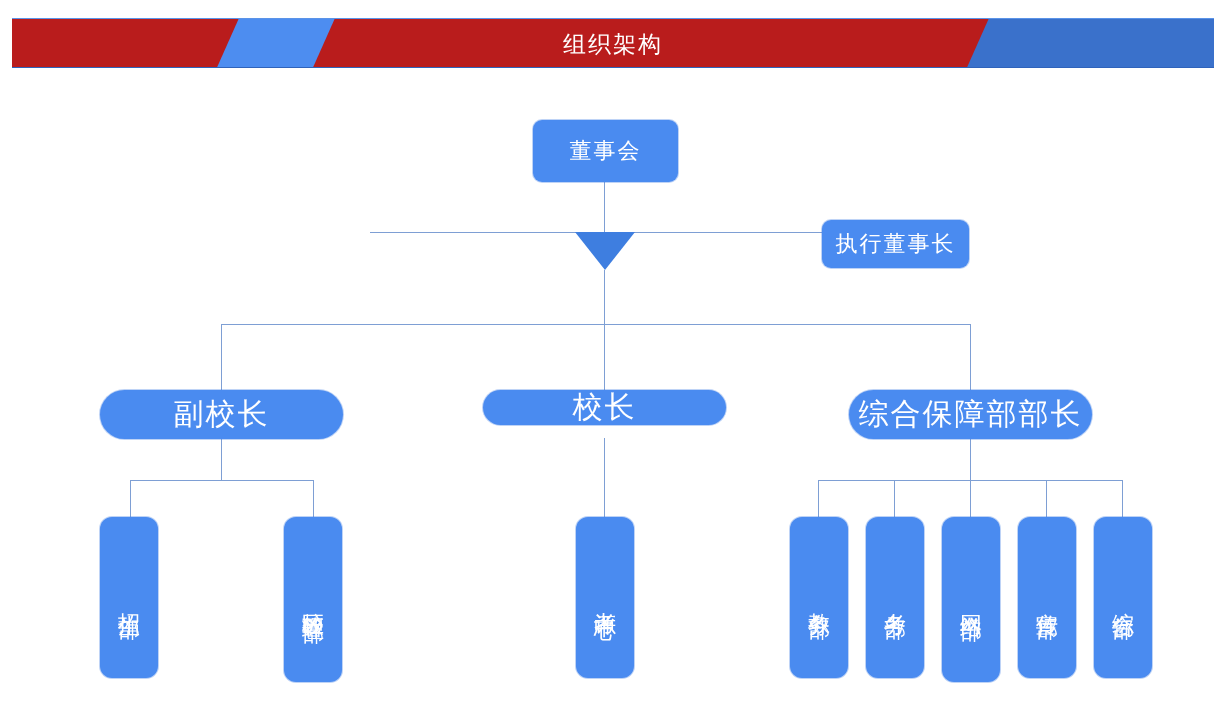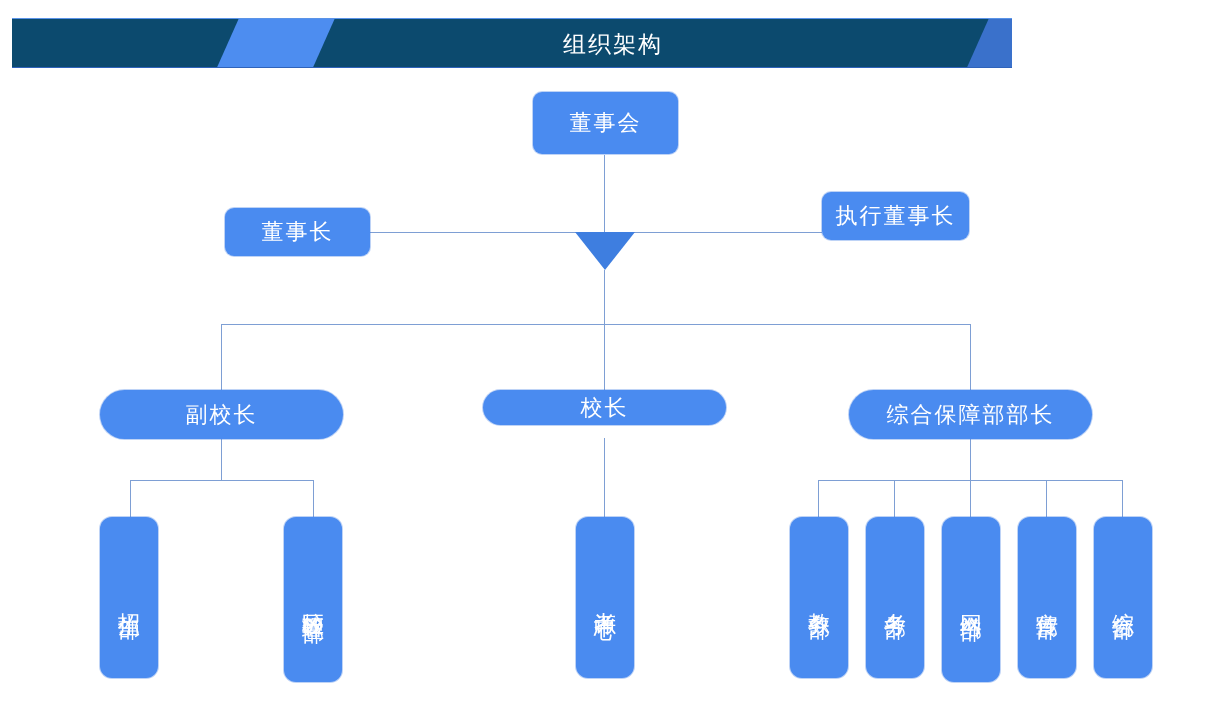--- a/index.html
+++ b/index.html
@@ -22,23 +22,23 @@
     left: 0; top: 0;
     width: 1226px;
     height: 715px;
   }
 
   
   .banner {
     position: absolute;
     left: 12px;
     top: 18px;
-    width: 1000px;
+    width: 1202px;
     height: 50px;
-    background: #0c4a6e;
+    background: #b91c1c;
     overflow: hidden;
     border-top: 1px solid #5a93e8;
     border-bottom: 1px solid #2f63bb;
     box-sizing: border-box;
   }
   .banner-stripe-light {
     position: absolute;
     top: -6px;
     left: 215px;
     width: 96px;
@@ -100,24 +100,25 @@
     text-align: center;
     z-index: 4;
     box-sizing: border-box;
     box-shadow: 0 0 0 1px rgba(70,130,230,0.35);
   }
   .node-rect {
     border-radius: 9px;
     font-size: 22px;
     letter-spacing: 2px;
     white-space: nowrap;
+    margin-top: 28px;
   }
   .node-pill {
     border-radius: 32px;
-    font-size: 22px;
+    font-size: 30px;
     letter-spacing: 2px;
     white-space: nowrap;
   }
   .node-vertical {
     border-radius: 12px;
     font-size: 22px;
     letter-spacing: 2px;
     writing-mode: vertical-rl;
     text-orientation: upright;
     line-height: 1.18;
@@ -161,21 +162,20 @@
   <div class="connector v" style="left:970px; top:438px; height:42px;"></div>
   <div class="connector h" style="left:818px; top:480px; width:305px;"></div>
   <div class="connector v" style="left:818px; top:480px; height:38px;"></div>
   <div class="connector v" style="left:894px; top:480px; height:38px;"></div>
   <div class="connector v" style="left:970px; top:480px; height:38px;"></div>
   <div class="connector v" style="left:1046px; top:480px; height:38px;"></div>
   <div class="connector v" style="left:1122px; top:480px; height:38px;"></div>
 
   <div class="node node-rect" style="left:533px; top:92px; width:145px; height:62px;">董事会</div>
 
-  <div class="node node-rect" style="left:225px; top:208px; width:145px; height:48px;">董事长</div>
   <div class="node node-rect" style="left:822px; top:192px; width:147px; height:48px;">执行董事长</div>
 
   <div class="node node-pill" style="left:100px; top:390px; width:243px; height:49px;">副校长</div>
   <div class="node node-pill" style="left:483px; top:390px; width:243px; height:35px;">校长</div>
   <div class="node node-pill" style="left:849px; top:390px; width:243px; height:49px;font-family:Liberation Serif, serif;">综合保障部部长</div>
 
   <div class="node node-vertical" style="left:100px; top:517px; width:58px; height:161px;">
     <span>招生部</span>
   </div>
   <div class="node node-vertical" style="left:284px; top:517px; width:58px; height:165px;">

